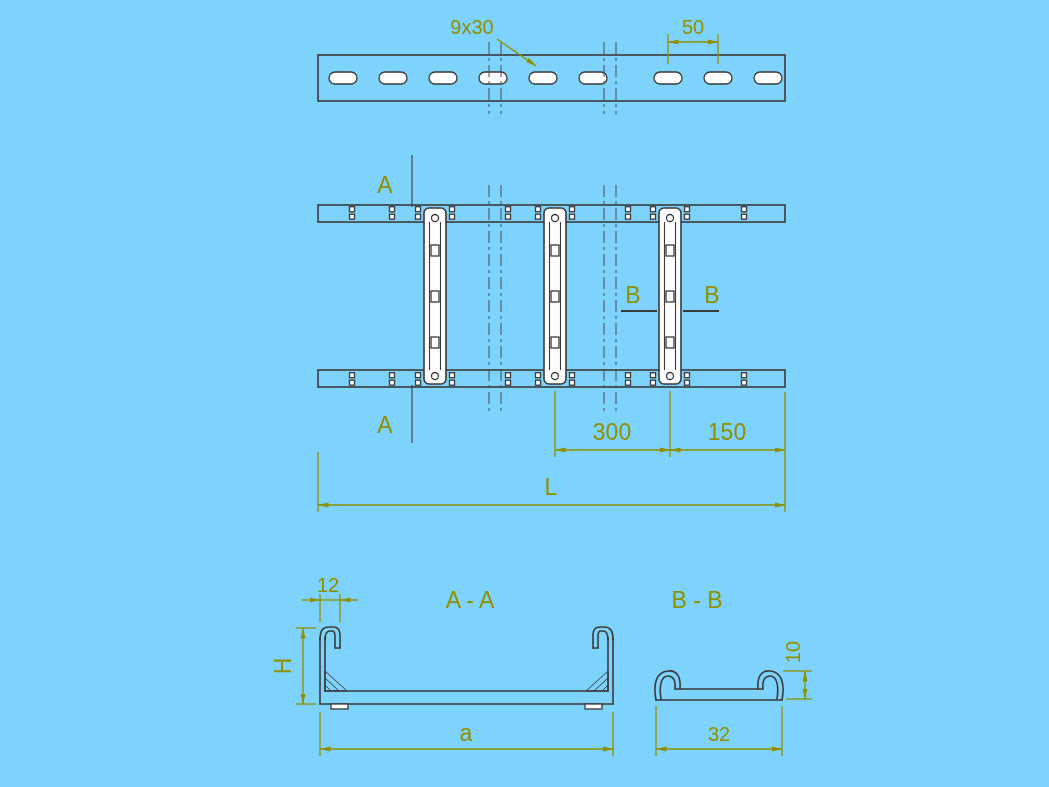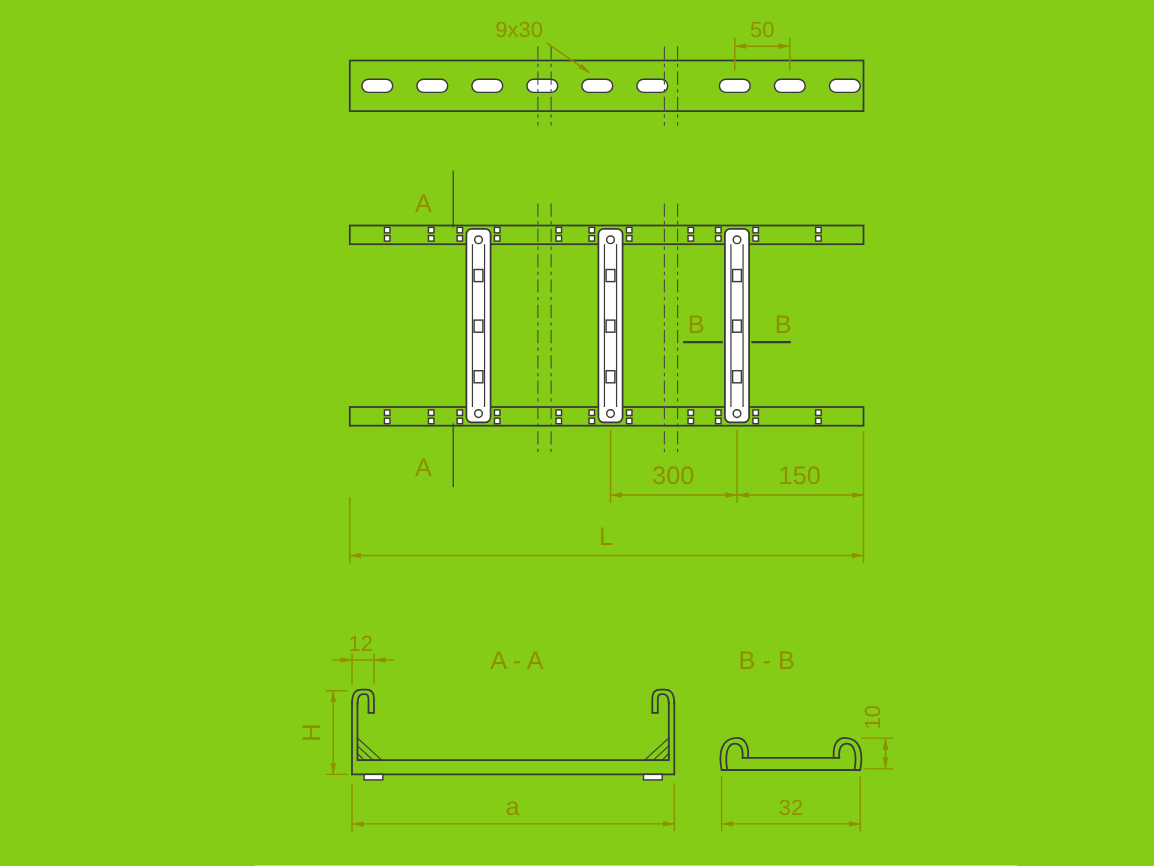--- a/index.html
+++ b/index.html
@@ -1,16 +1,16 @@
 <!DOCTYPE html>
 <html><head>
 <meta charset="utf-8">
 <style>
   html,body{margin:0;padding:0;background:#ffffff;}
-  .canvas{width:1049px;height:787px;background:#84cc16;position:relative;overflow:hidden;}
+  .canvas{width:1049px;height:787px;background:#7dd3fc;position:relative;overflow:hidden;}
   svg{display:block;}
   .outline{stroke:#3a3a3a;stroke-width:1.6;fill:none;stroke-linecap:round;}
   .thin{stroke:#3a3a3a;stroke-width:1.1;fill:none;}
   .thick{stroke:#3a3a3a;stroke-width:2.2;fill:none;}
   .hole{fill:#ffffff;stroke:#3a3a3a;stroke-width:1.3;}
   .solidwhite{fill:#ffffff;stroke:#3a3a3a;stroke-width:1.6;}
   .center{stroke:#4a4a4a;stroke-width:1;fill:none;stroke-dasharray:12 4 3 4;}
   .dim{stroke:#8f8f00;stroke-width:1.3;fill:none;}
   .dimtext{fill:#8f8f00;font-family:"Liberation Sans",sans-serif;font-size:20px;text-anchor:middle;}
   .dimtext-lg{fill:#8f8f00;font-family:"Liberation Sans",sans-serif;font-size:23px;text-anchor:middle;}

